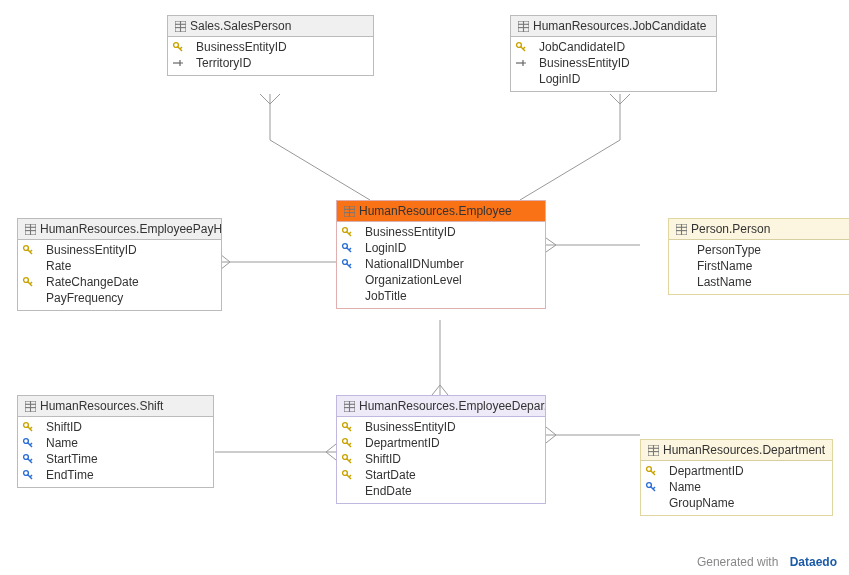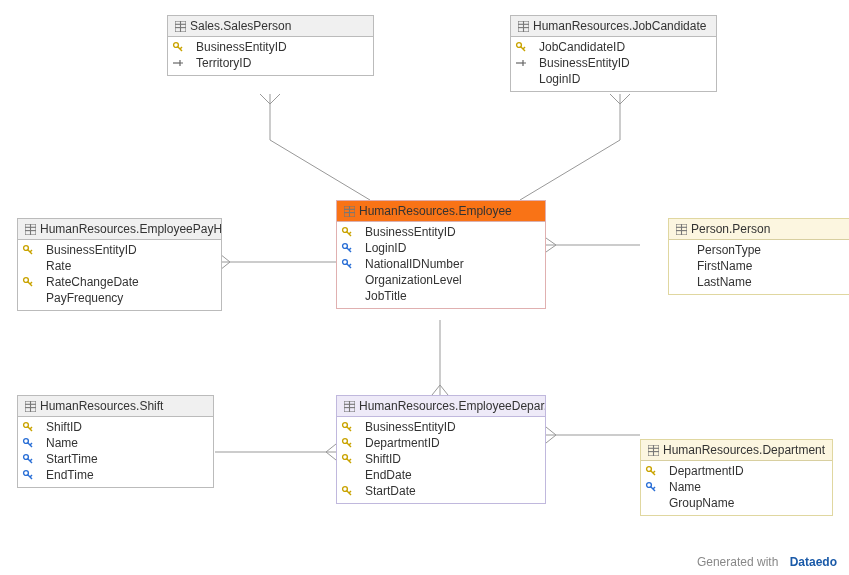--- a/index.html
+++ b/index.html
@@ -386,32 +386,32 @@
         <span class="icon">
           <svg viewBox="0 0 12 12">
             <circle cx="4" cy="4" r="2.4" fill="none" stroke="#c9a300" stroke-width="1.4"></circle>
             <line x1="5.5" y1="5.5" x2="10" y2="10" stroke="#c9a300" stroke-width="1.4"></line>
             <line x1="8" y1="8" x2="10" y2="6" stroke="#c9a300" stroke-width="1.4"></line>
           </svg>
         </span>
         <span>ShiftID</span>
       </div>
       <div class="col-row">
+        <span class="icon">
+          <svg viewBox="0 0 12 12">
+            <circle cx="4" cy="4" r="2.4" fill="none" stroke="#c9a300" stroke-width="1.4"></circle>
+            <line x1="5.5" y1="5.5" x2="10" y2="10" stroke="#c9a300" stroke-width="1.4"></line>
+            <line x1="8" y1="8" x2="10" y2="6" stroke="#c9a300" stroke-width="1.4"></line>
+          </svg>
+        </span>
+        <span>StartDate</span>
+      </div>
+      <div class="col-row">
         <span class="blank-icon"></span>
         <span>EndDate</span>
-      </div>
-      <div class="col-row">
-        <span class="icon">
-          <svg viewBox="0 0 12 12">
-            <circle cx="4" cy="4" r="2.4" fill="none" stroke="#c9a300" stroke-width="1.4"></circle>
-            <line x1="5.5" y1="5.5" x2="10" y2="10" stroke="#c9a300" stroke-width="1.4"></line>
-            <line x1="8" y1="8" x2="10" y2="6" stroke="#c9a300" stroke-width="1.4"></line>
-          </svg>
-        </span>
-        <span>StartDate</span>
       </div>
     </div>
 </div>
 
 <div class="table-box box-yellow" id="tbl-department" style="left:640px; top:395px; width:193px;margin-top:44px;">
   <div class="table-header hdr-yellow">
     <span class="icon grid-icon">
         <svg viewBox="0 0 10 10">
           <rect x="0" y="0" width="10" height="10" fill="none" stroke="#777"></rect>
           <line x1="0" y1="3" x2="10" y2="3" stroke="#777"></line>

